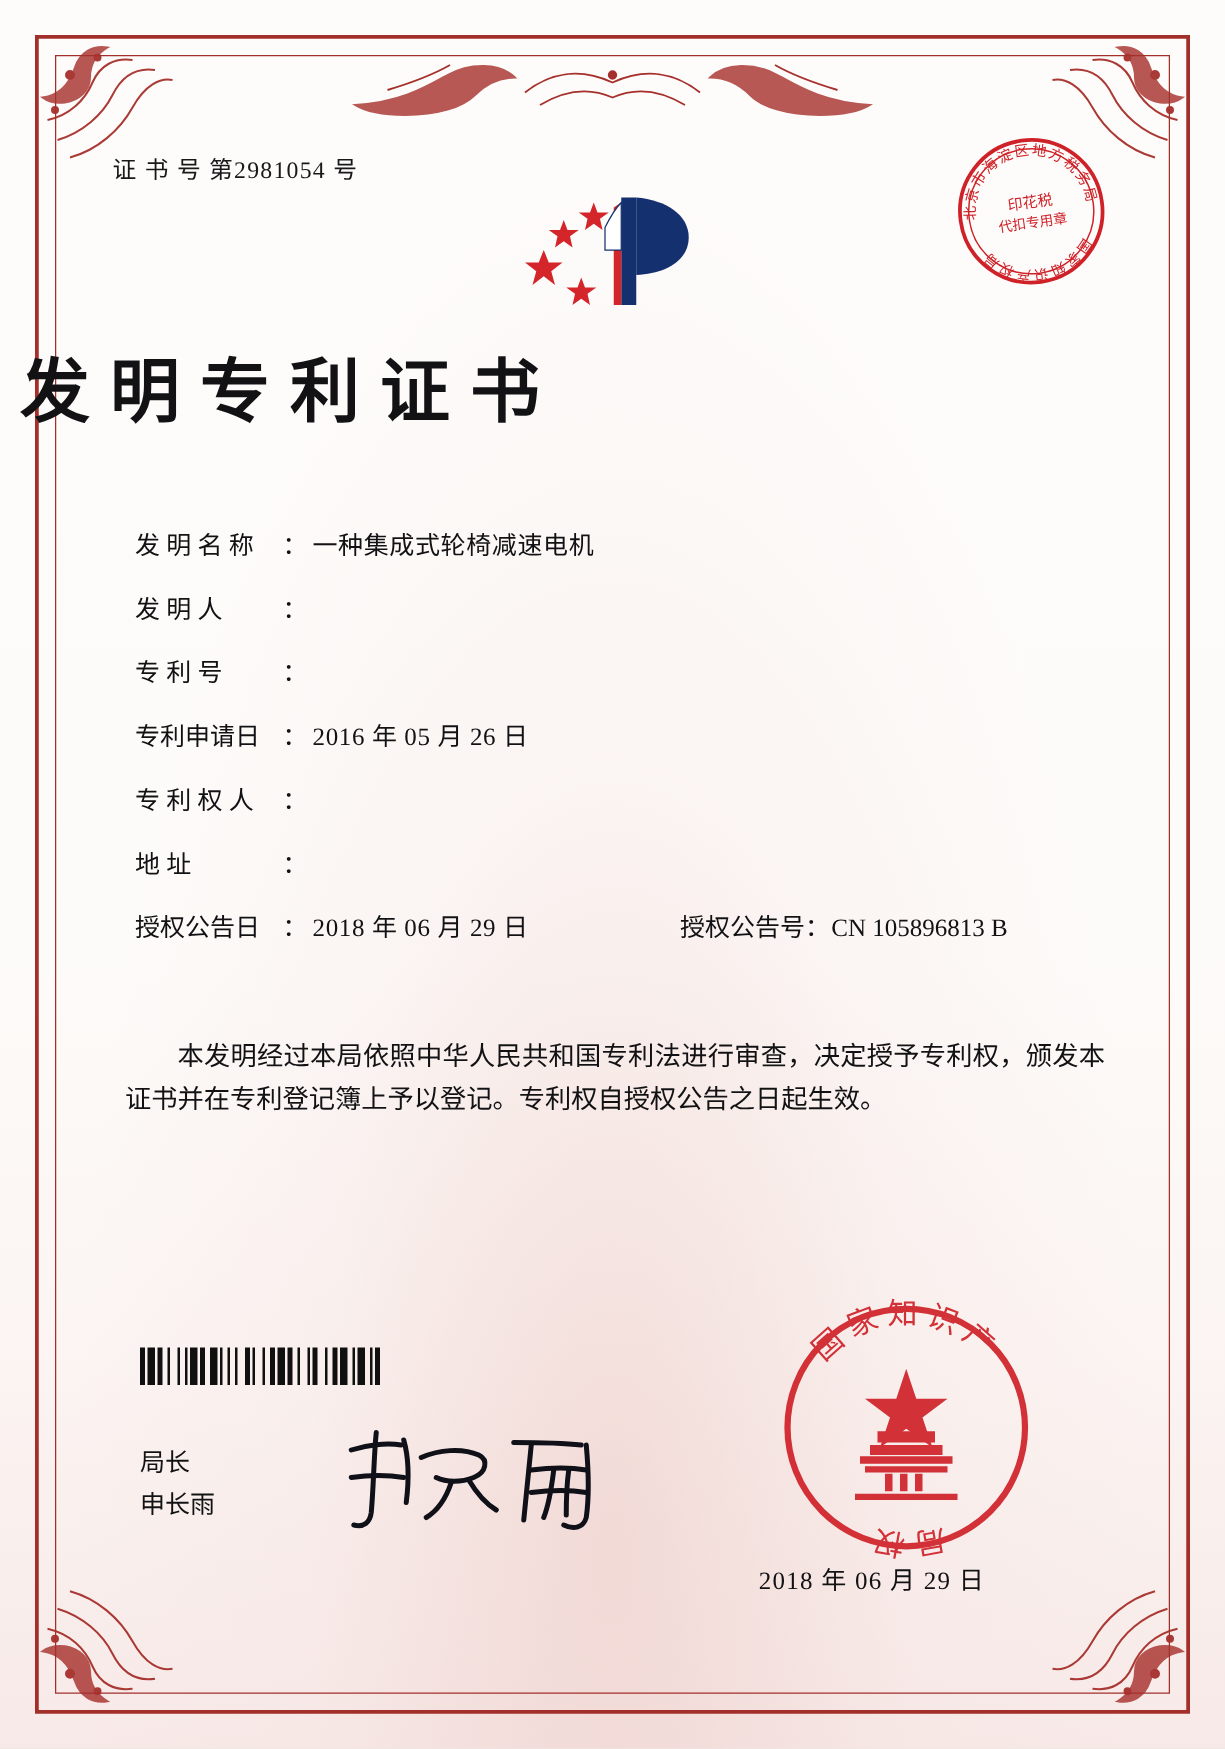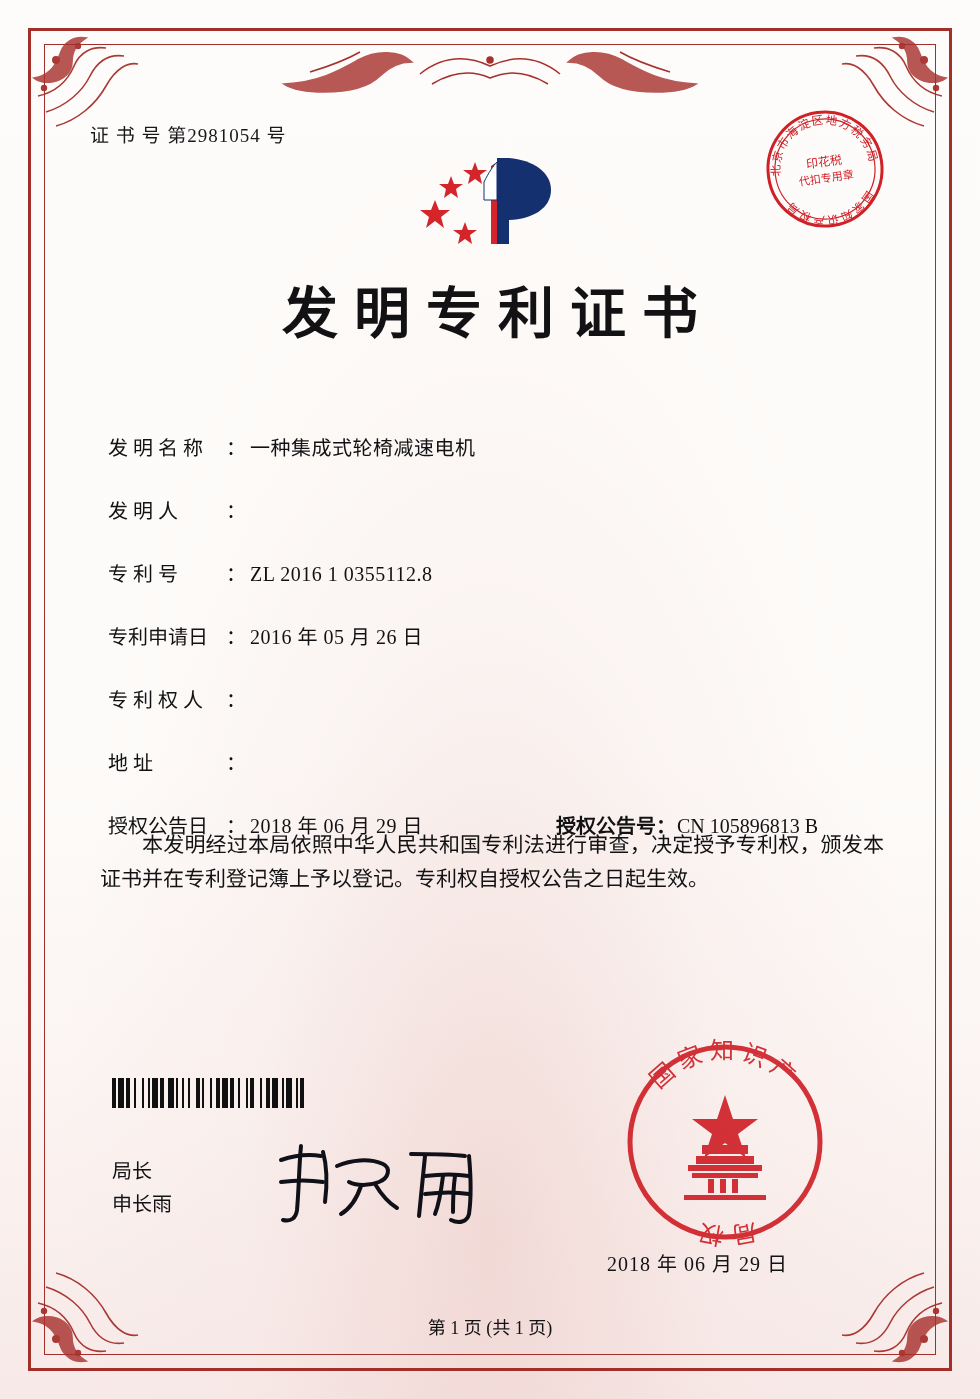--- a/index.html
+++ b/index.html
@@ -79,21 +79,21 @@
     width: 170px;
     height: 120px;
   }
   .logo svg { width: 100%; height: 100%; display:block; }
 
   
   .doc-title {
     position: absolute;
     left: 0; right: 0;
     top: 268px;
-    text-align: center;
+    text-align: left;
     font-size: 56px;
     letter-spacing: 16px;
     text-indent: 16px;
     font-weight: 700;
     color: #121214;
     font-family: Liberation Mono, monospace;
   }
 
   
   .stamp-tax {
@@ -126,36 +126,34 @@
     margin-bottom: 22px;
     font-size: 20px;
     color: #121214;
   }
   .field-label {
     width: 118px;
     flex: 0 0 118px;
     display: flex;
     justify-content: space-between;
     letter-spacing: 0;
-    margin-top: 12px;
   }
   .field-colon {
     flex: 0 0 auto;
     padding-right: 4px;
   }
   .field-value {
     flex: 1 1 auto;
     letter-spacing: .5px;
   }
   .field-row.dual .field-value { flex: 0 0 auto; width: 280px; }
   .sub-label {
     flex: 0 0 auto;
-    margin-left: 26px;
+    margin-left: 14px;
     letter-spacing: 0;
-    font-weight: bold;
   }
   .sub-value { margin-left: 1px; }
 
   
   .paragraphs {
     position: absolute;
     left: 100px;
     right: 96px;
     top: 828px;
     font-size: 21px;
@@ -336,21 +334,20 @@
       <div class="field-colon">：</div>
       <div class="field-value">一种集成式轮椅减速电机</div>
     </div>
     <div class="field-row">
       <div class="field-label">发 明 人</div>
       <div class="field-colon">：</div>
     </div>
     <div class="field-row">
       <div class="field-label">专 利 号</div>
       <div class="field-colon">：</div>
-      <div class="field-value">ZL 2016 1 0355112.8</div>
     </div>
     <div class="field-row">
       <div class="field-label">专利申请日</div>
       <div class="field-colon">：</div>
       <div class="field-value">2016 年 05 月 26 日</div>
     </div>
     <div class="field-row">
       <div class="field-label">专 利 权 人</div>
       <div class="field-colon">：</div>
     </div>
@@ -478,14 +475,13 @@
         </text>
         <text font-size="24" fill="#cf2128" font-family="'DejaVu Serif',serif" letter-spacing="6">
           <textPath href="#sealArcBottom" startOffset="50%" text-anchor="middle">局权</textPath>
         </text>
       </g>
     </svg>
   </div>
 
   <div class="stamp-date">2018 年 06 月 29 日</div>
 
-  <div class="footer">第 1 页 (共 1 页)</div>
 </div>
 
 </body></html>

